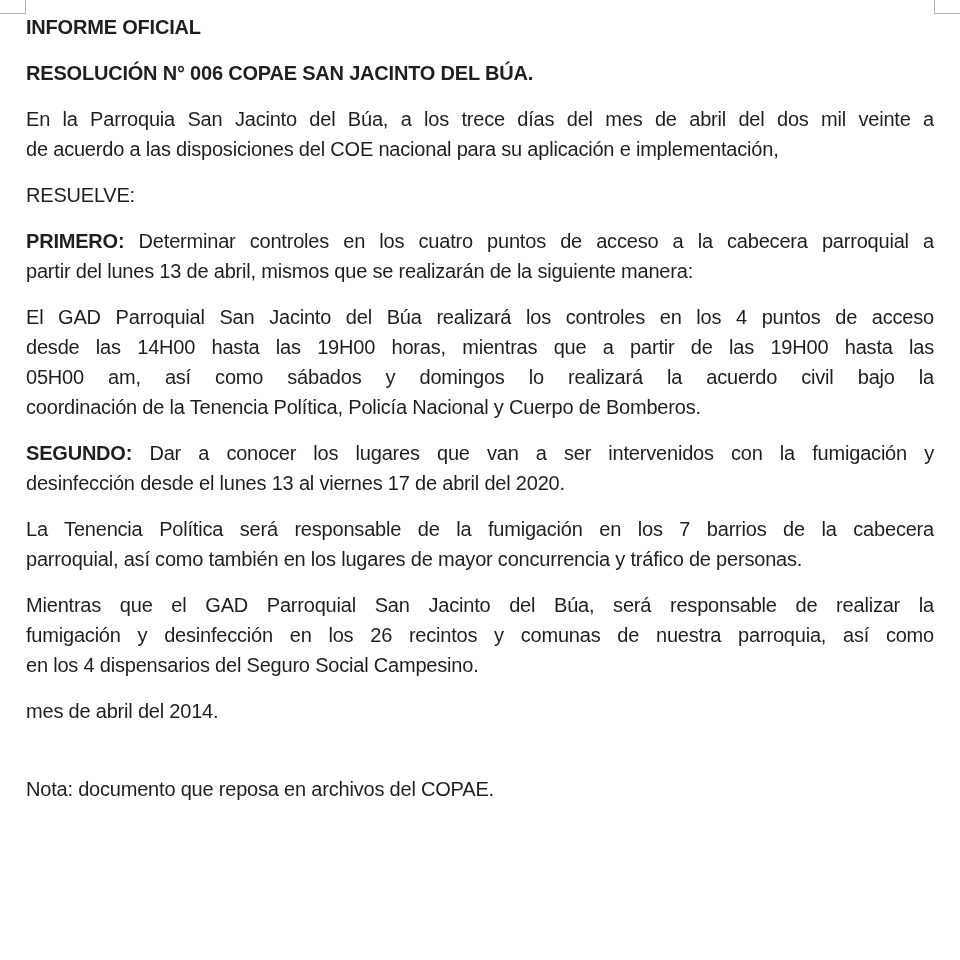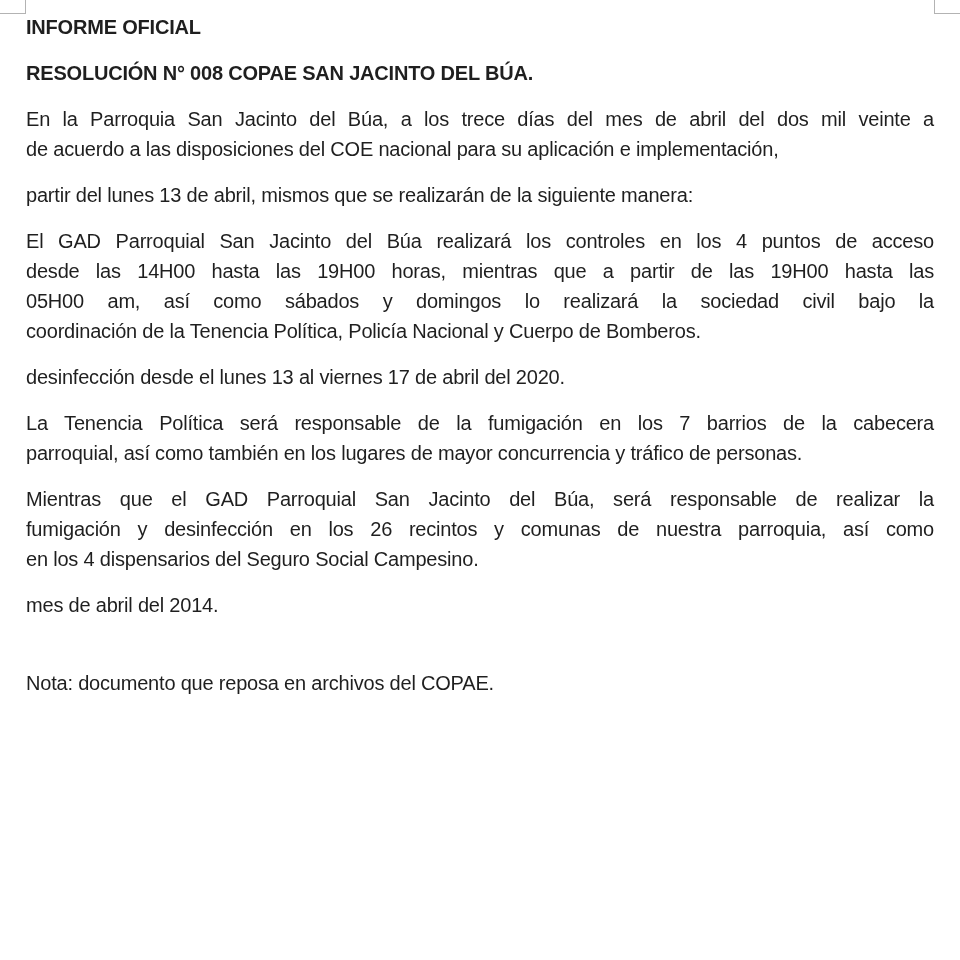--- a/index.html
+++ b/index.html
@@ -43,36 +43,41 @@
 <body>
 
 <div class="page">
   <div class="corner-mark tl"></div>
   <div class="corner-mark tr"></div>
   <div class="doc-body">
       <div class="block block-informe-title">
         <div class="line bold">INFORME OFICIAL</div>
       </div>
       <div class="block block-resolucion-title">
-        <div class="line bold">RESOLUCIÓN N° 008 COPAE SAN JACINTO DEL BÚA.</div>
+        <div class="line bold">RESOLUCIÓN N° 006 COPAE SAN JACINTO DEL BÚA.</div>
       </div>
       <div class="block block-preambulo">
         <div class="line just">En la Parroquia San Jacinto del Búa, a los trece días del mes de abril del dos mil veinte a</div>
         <div class="line">de acuerdo a las disposiciones del COE nacional para su aplicación e implementación,</div>
       </div>
+      <div class="block block-resuelve">
+        <div class="line">RESUELVE:</div>
+      </div>
       <div class="block block-primero">
+        <div class="line just"><span class="bold">PRIMERO:</span> <span>Determinar controles en los cuatro puntos de acceso a la cabecera parroquial a</span></div>
         <div class="line">partir del lunes 13 de abril, mismos que se realizarán de la siguiente manera:</div>
       </div>
       <div class="block block-controles-gad">
         <div class="line just">El GAD Parroquial San Jacinto del Búa realizará los controles en los 4 puntos de acceso</div>
         <div class="line just">desde las 14H00 hasta las 19H00 horas, mientras que a partir de las 19H00 hasta las</div>
-        <div class="line just">05H00 am, así como sábados y domingos lo realizará la sociedad civil bajo la</div>
+        <div class="line just">05H00 am, así como sábados y domingos lo realizará la acuerdo civil bajo la</div>
         <div class="line">coordinación de la Tenencia Política, Policía Nacional y Cuerpo de Bomberos.</div>
       </div>
       <div class="block block-segundo">
+        <div class="line just"><span class="bold">SEGUNDO:</span> <span>Dar a conocer los lugares que van a ser intervenidos con la fumigación y</span></div>
         <div class="line">desinfección desde el lunes 13 al viernes 17 de abril del 2020.</div>
       </div>
       <div class="block block-tenencia-politica">
         <div class="line just">La Tenencia Política será responsable de la fumigación en los 7 barrios de la cabecera</div>
         <div class="line">parroquial, así como también en los lugares de mayor concurrencia y tráfico de personas.</div>
       </div>
       <div class="block block-fumigacion-gad">
         <div class="line just">Mientras que el GAD Parroquial San Jacinto del Búa, será responsable de realizar la</div>
         <div class="line just">fumigación y desinfección en los 26 recintos y comunas de nuestra parroquia, así como</div>
         <div class="line">en los 4 dispensarios del Seguro Social Campesino.</div>

